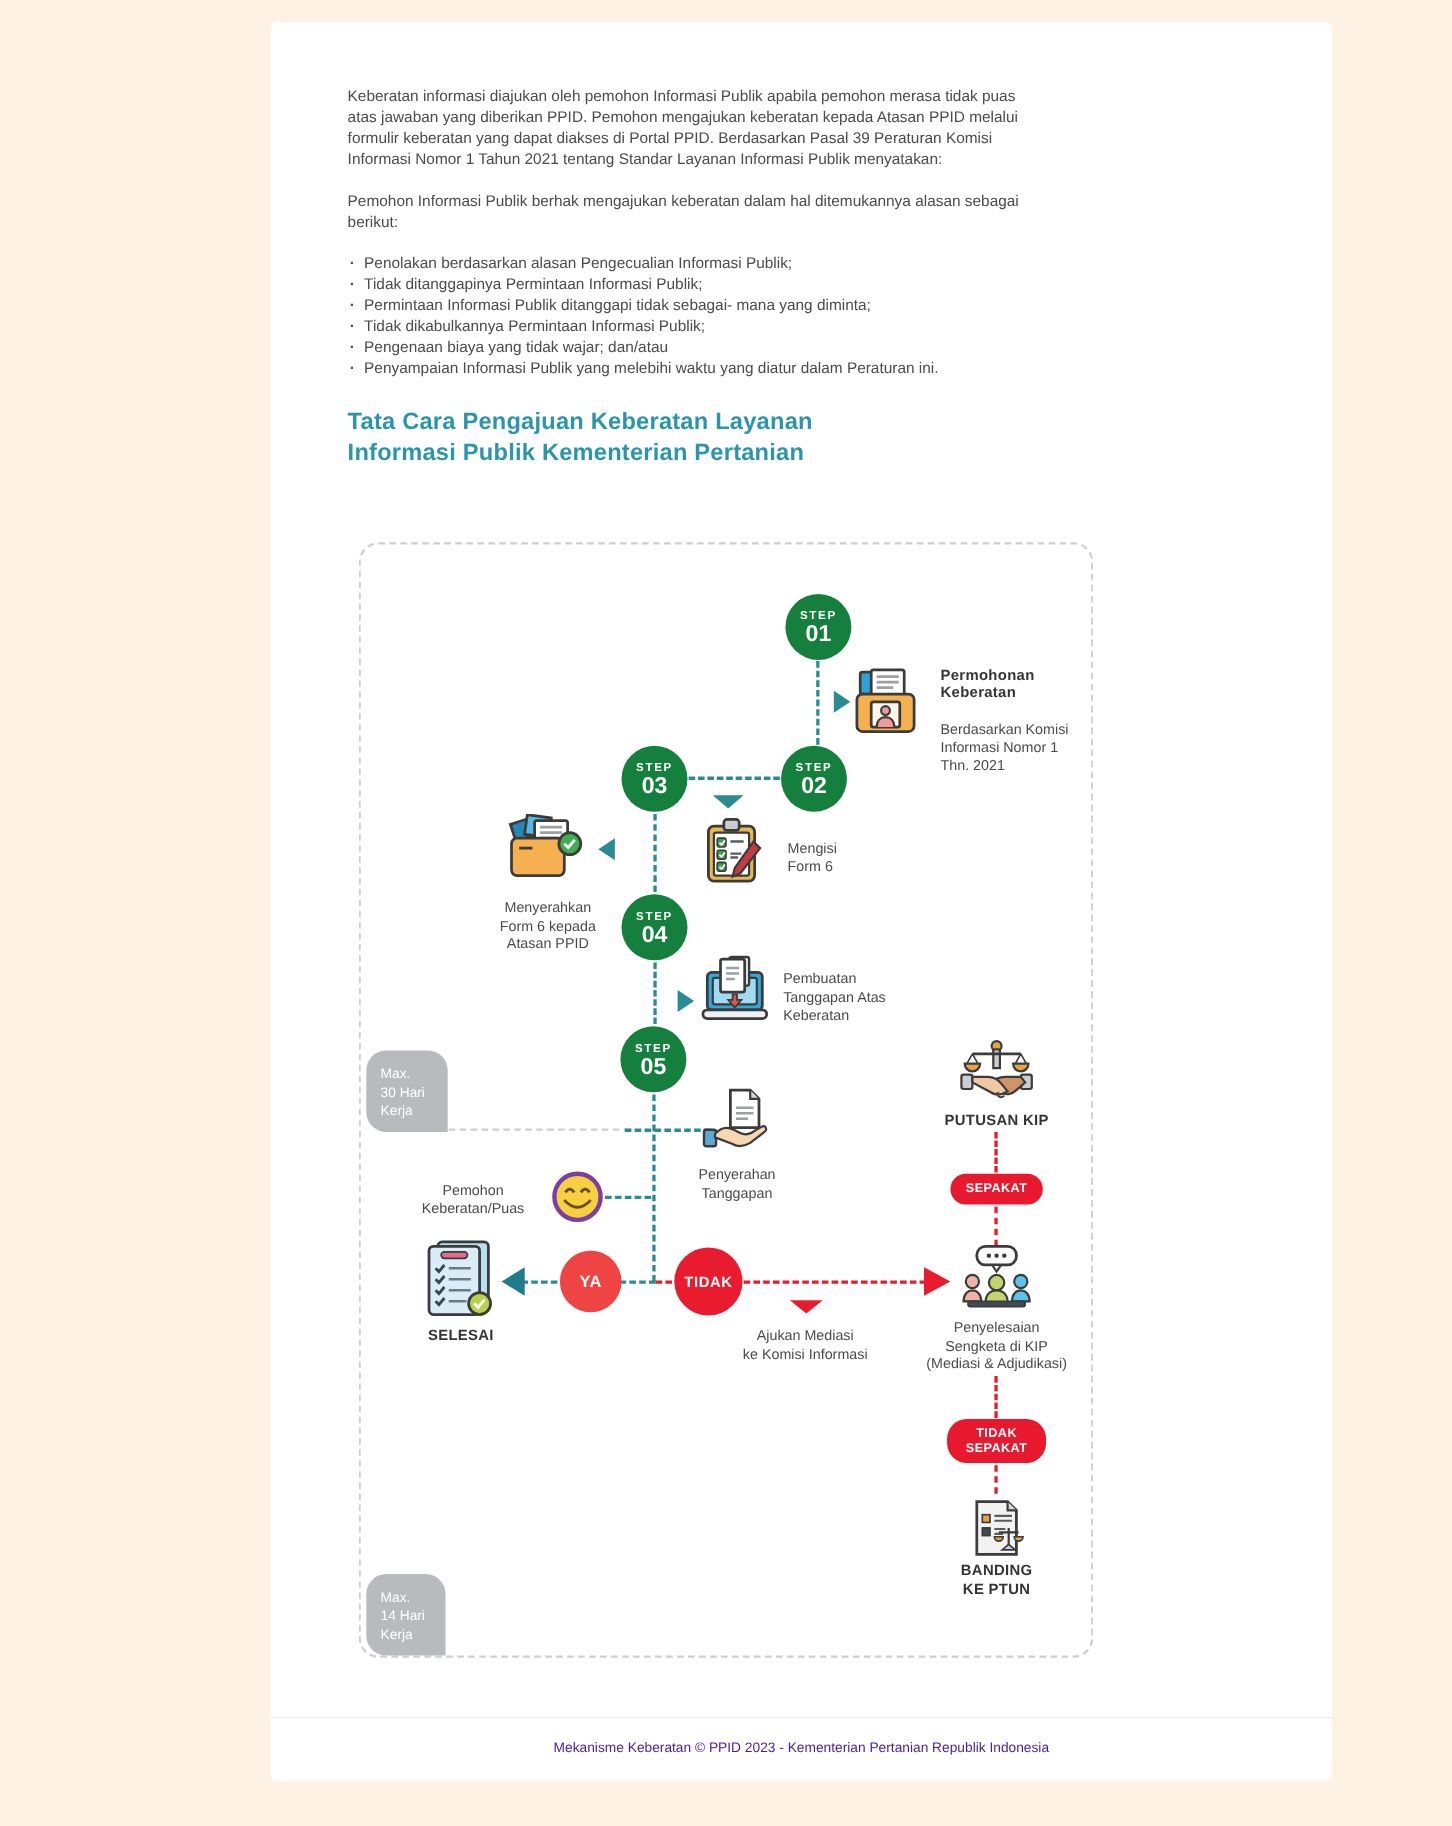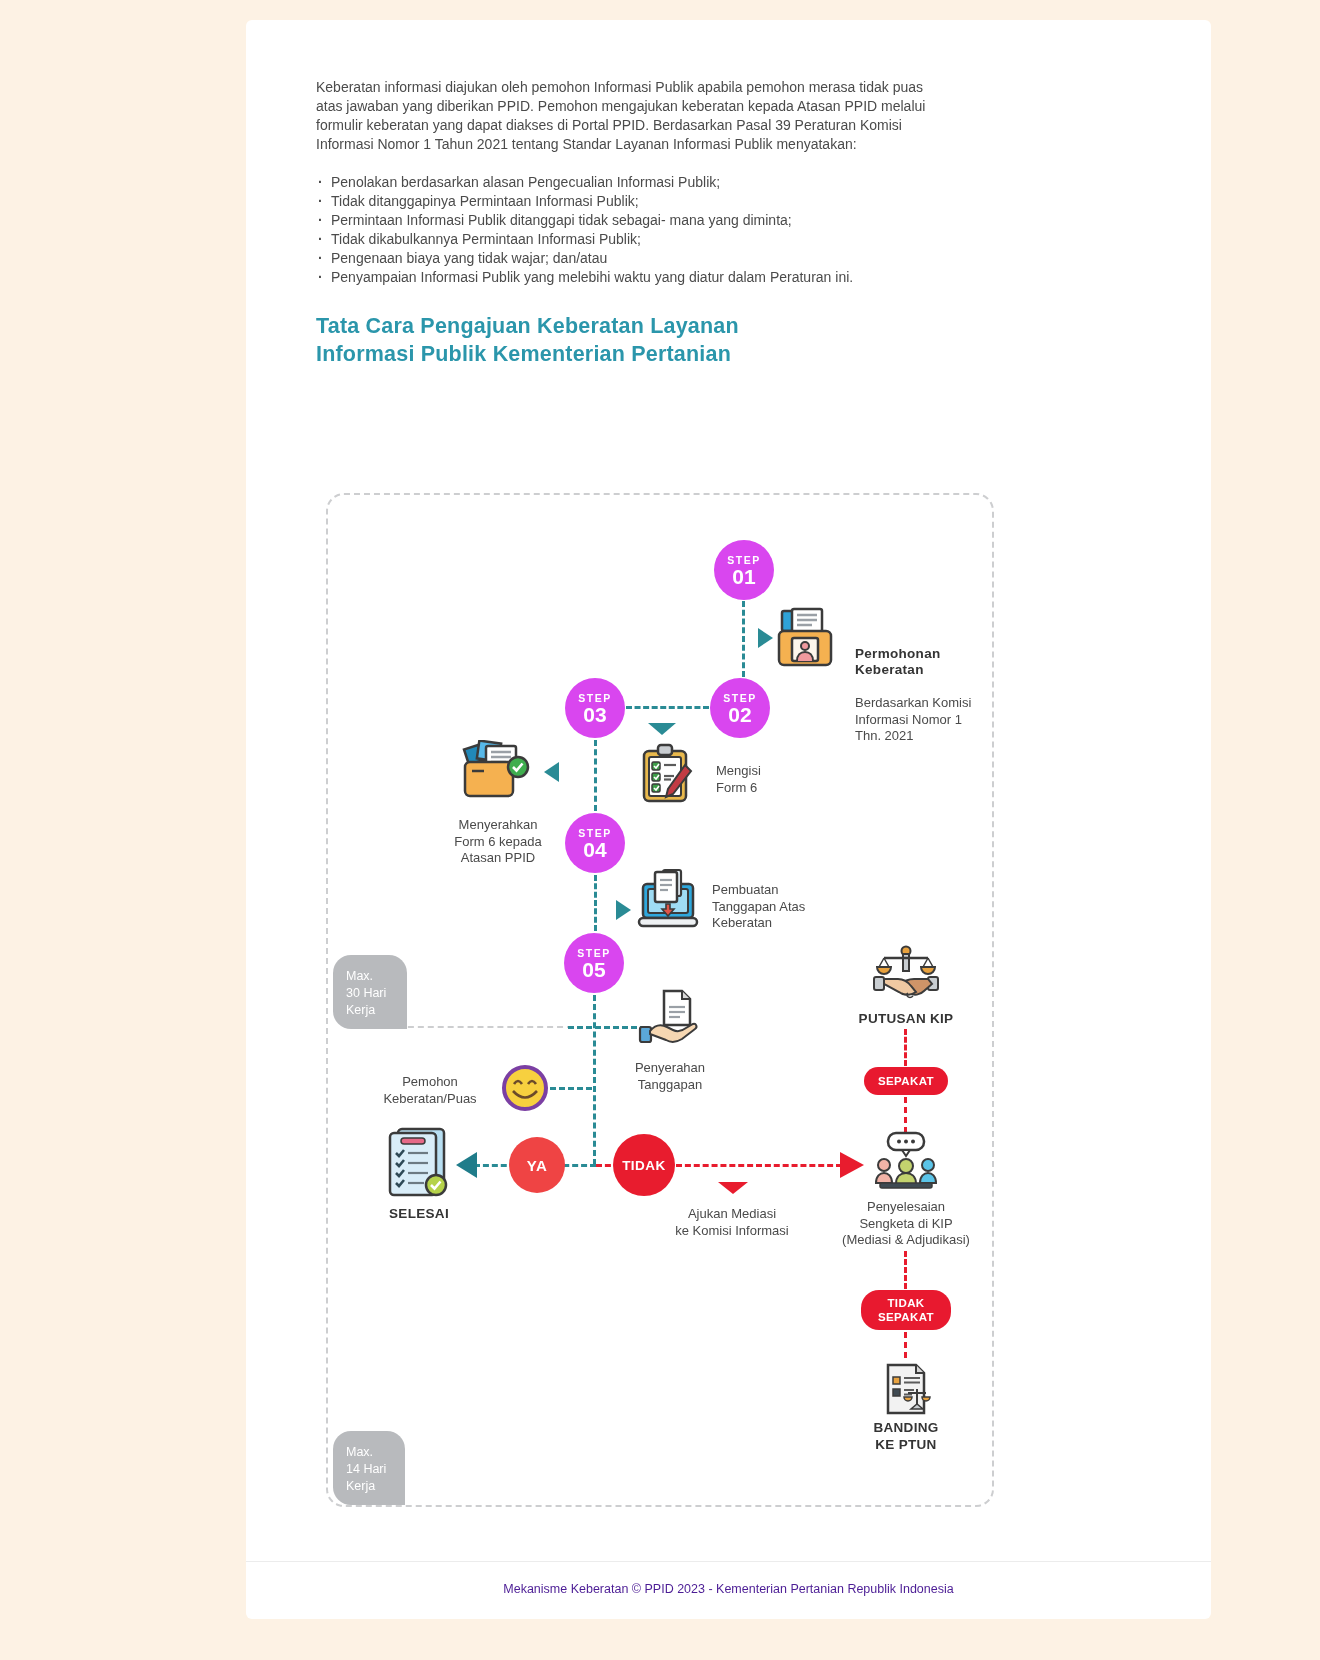--- a/index.html
+++ b/index.html
@@ -38,21 +38,21 @@
   
   .tri{position:absolute;width:0;height:0;z-index:2;}
   .tri-r{border-top:10px solid transparent;border-bottom:10px solid transparent;border-left:15px solid #2a8b95;}
   .tri-l{border-top:10px solid transparent;border-bottom:10px solid transparent;border-right:15px solid #2a8b95;}
   .tri-d{border-left:14px solid transparent;border-right:14px solid transparent;border-top:12px solid #2a8b95;}
   .tri-l-big{border-top:13px solid transparent;border-bottom:13px solid transparent;border-right:21px solid #1f7c8a;}
   .tri-r-red{border-top:13px solid transparent;border-bottom:13px solid transparent;border-left:24px solid #e81c2e;}
   .tri-d-red{border-left:15px solid transparent;border-right:15px solid transparent;border-top:12px solid #e81c2e;}
   
   .step{
-    position:absolute;width:60px;height:60px;border-radius:50%;background:#d946ef;color:#fff;
+    position:absolute;width:60px;height:60px;border-radius:50%;background:#15803d;color:#fff;
     display:flex;flex-direction:column;align-items:center;justify-content:center;z-index:2;
   }
   .step .w{font-size:10.5px;font-weight:bold;letter-spacing:1.5px;line-height:12px;}
   .step .n{font-size:21px;font-weight:bold;line-height:21px;}
   
   .decision{
     position:absolute;border-radius:50%;color:#fff;font-weight:bold;z-index:2;
     display:flex;align-items:center;justify-content:center;letter-spacing:.5px;
   }
   .ya{left:181px;top:642px;width:56px;height:56px;background:#ef4444;font-size:15px;}
@@ -81,20 +81,21 @@
   .footer-line{position:absolute;left:0;right:0;top:1541px;border-top:1px solid #ececec;}
   .footer-text{position:absolute;top:1562px;left:0;width:100%;text-align:center;color:#4c1d95;font-size:12.5px;}
 </style>
 </head>
 <body>
 
 <div class="card">
 
   <div class="content">
     <p class="para first">Keberatan informasi diajukan oleh pemohon Informasi Publik apabila pemohon merasa tidak puas atas jawaban yang diberikan PPID. Pemohon mengajukan keberatan kepada Atasan PPID melalui formulir keberatan yang dapat diakses di Portal PPID. Berdasarkan Pasal 39 Peraturan Komisi Informasi Nomor 1 Tahun 2021 tentang Standar Layanan Informasi Publik menyatakan:</p>
+    <p class="para second">Pemohon Informasi Publik berhak mengajukan keberatan dalam hal ditemukannya alasan sebagai berikut:</p>
     <ul class="reasons">
       <li>Penolakan berdasarkan alasan Pengecualian Informasi Publik;</li>
       <li>Tidak ditanggapinya Permintaan Informasi Publik;</li>
       <li>Permintaan Informasi Publik ditanggapi tidak sebagai- mana yang diminta;</li>
       <li>Tidak dikabulkannya Permintaan Informasi Publik;</li>
       <li>Pengenaan biaya yang tidak wajar; dan/atau</li>
       <li>Penyampaian Informasi Publik yang melebihi waktu yang diatur dalam Peraturan ini.</li>
     </ul>
     <h1 class="heading"><span>Tata Cara Pengajuan Keberatan Layanan</span><br>
     <span>Informasi Publik Kementerian Pertanian</span></h1>
@@ -297,21 +298,21 @@
         <line x1="28" y1="37.5" x2="36" y2="37.5" stroke="#5b5b5b" stroke-width="2"></line>
         <line x1="41" y1="32" x2="41" y2="50" stroke="#3b3b3b" stroke-width="2"></line>
         <line x1="32" y1="36" x2="50" y2="36" stroke="#3b3b3b" stroke-width="2"></line>
         <path d="M28 40 h8 a4 4 0 0 1 -8 0 z" fill="#e8a23f" stroke="#3b3b3b" stroke-width="1.5"></path>
         <path d="M46 40 h8 a4 4 0 0 1 -8 0 z" fill="#e8a23f" stroke="#3b3b3b" stroke-width="1.5"></path>
         <path d="M35 52 h12 l-6 -5 z" fill="#c9ced2" stroke="#3b3b3b" stroke-width="1.5"></path>
       </svg>
     </div>
 
     <div class="lbl" style="left:527px;top:94px;">
-      <div class="lbl bold" style="position:static;margin-top:40px;">Permohonan
+      <div class="lbl bold" style="position:static;">Permohonan
 Keberatan</div>
       <div>Berdasarkan Komisi
 Informasi Nomor 1
 Thn. 2021</div>
     </div>
     <div class="lbl" style="left:388px;top:268px;">Mengisi
 Form 6</div>
     <div class="lbl center" style="left:104px;top:322px;width:132px;">Menyerahkan
 Form 6 kepada
 Atasan PPID</div>

